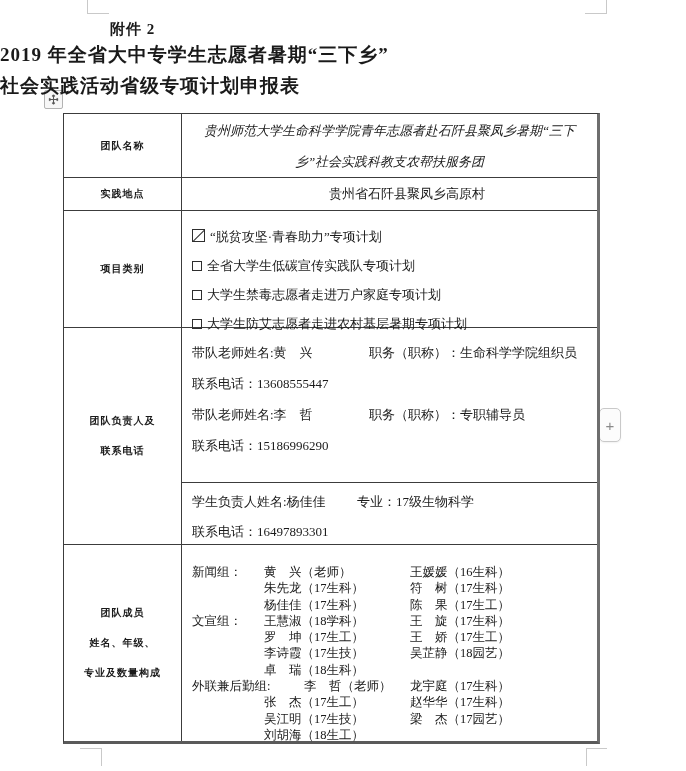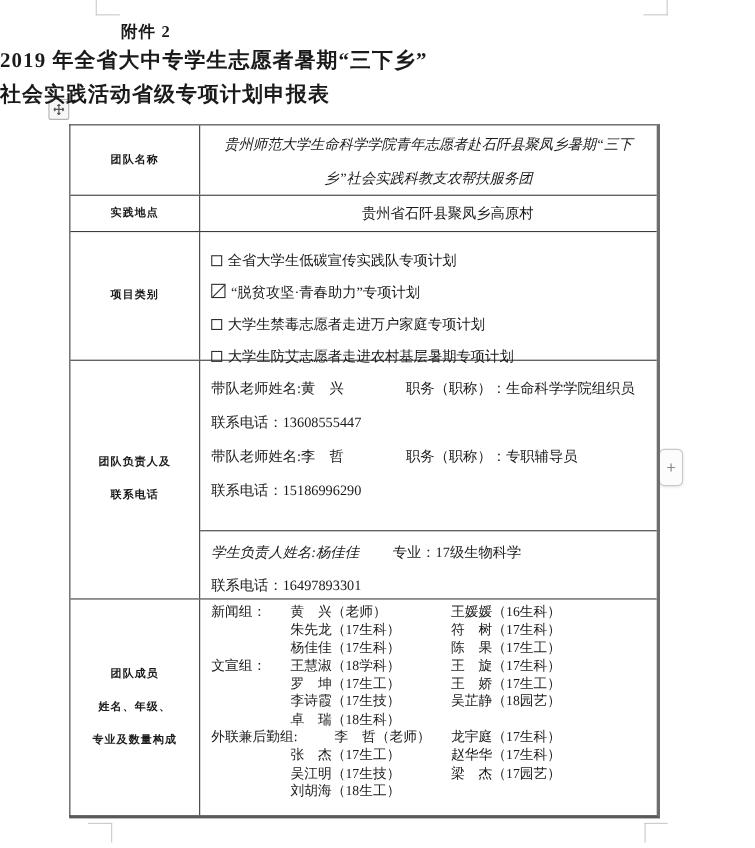--- a/index.html
+++ b/index.html
@@ -45,23 +45,23 @@
   .cb{display:inline-block;vertical-align:-1px;margin-right:5px;border:1px solid #2e2e2e;position:relative;}
   .cb.unchecked{width:8px;height:8px;}
   .cb.checked{width:11px;height:11px;}
   .cb.checked::after{content:"";position:absolute;left:-2px;top:5px;width:16px;height:1px;
     background:#2e2e2e;transform:rotate(-45deg);}
 
   .leaders-a{height:155px;border-bottom:1px solid #3c3c3c;padding:9px 10px 0 10px;line-height:31px;box-sizing:border-box;}
   .leaders-b{height:60px;padding:4px 10px 0 10px;line-height:30px;box-sizing:border-box;}
   .inline-col{display:inline-block;}
   .w177{width:177px;}
-  .w165{width:165px;font-style:italic;}
-
-  .members{padding:3px 4px 0 10px;font-size:12.5px;}
+  .w165{width:165px;}
+
+  .members{padding:3px 4px 0 10px;font-size:12.5px;margin-top:16px;}
   .mline{display:flex;line-height:16.3px;white-space:nowrap;}
   .grp{width:72px;min-width:72px;}
   .grp.wide{width:112px;min-width:112px;}
   .n1{width:146px;min-width:146px;}
   .n1.narrow{width:106px;min-width:106px;}
   .n2{flex:1;}
 </style>
 </head>
 <body>
 
@@ -112,24 +112,24 @@
       </div>
     </div>
 
     <div class="row r3">
       <div class="cell-label">
         <span class="lbl-line">项目类别</span>
       </div>
       <div class="cell-content">
         <div class="opts">
           <div class="opt">
+            <span class="cb checked"></span><span>“脱贫攻坚·青春助力”专项计划</span>
+          </div>
+          <div class="opt">
             <span class="cb unchecked"></span><span>全省大学生低碳宣传实践队专项计划</span>
-          </div>
-          <div class="opt">
-            <span class="cb checked"></span><span>“脱贫攻坚·青春助力”专项计划</span>
           </div>
           <div class="opt">
             <span class="cb unchecked"></span><span>大学生禁毒志愿者走进万户家庭专项计划</span>
           </div>
           <div class="opt">
             <span class="cb unchecked"></span><span>大学生防艾志愿者走进农村基层暑期专项计划</span>
           </div>
         </div>
       </div>
     </div>

